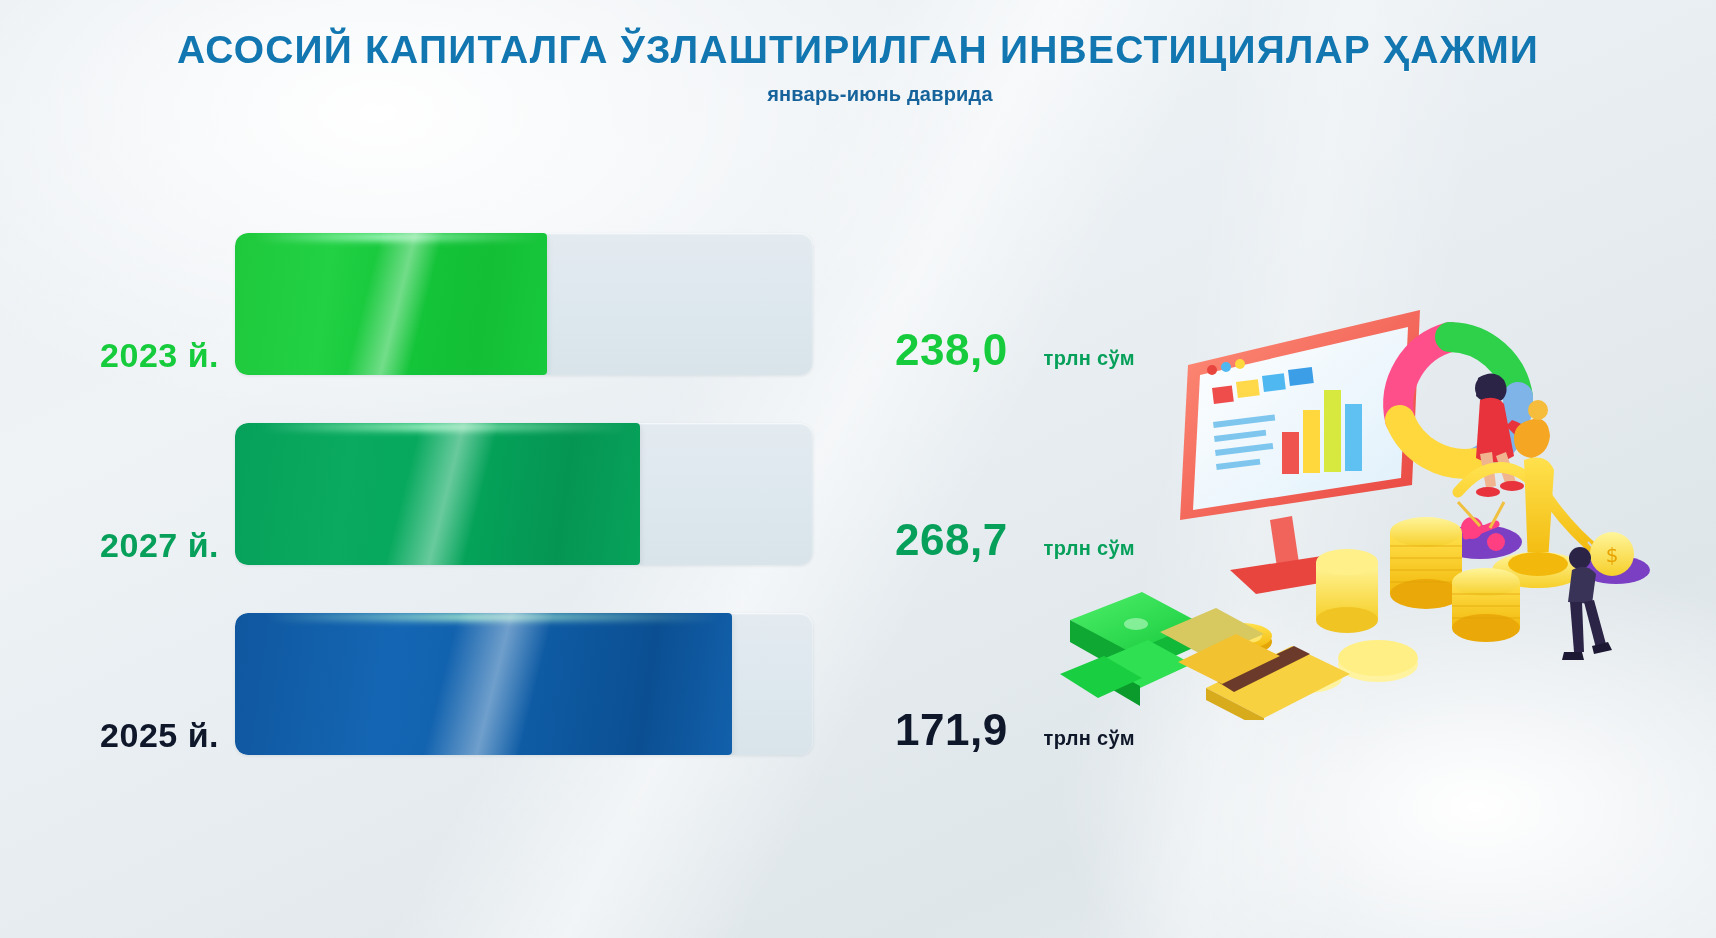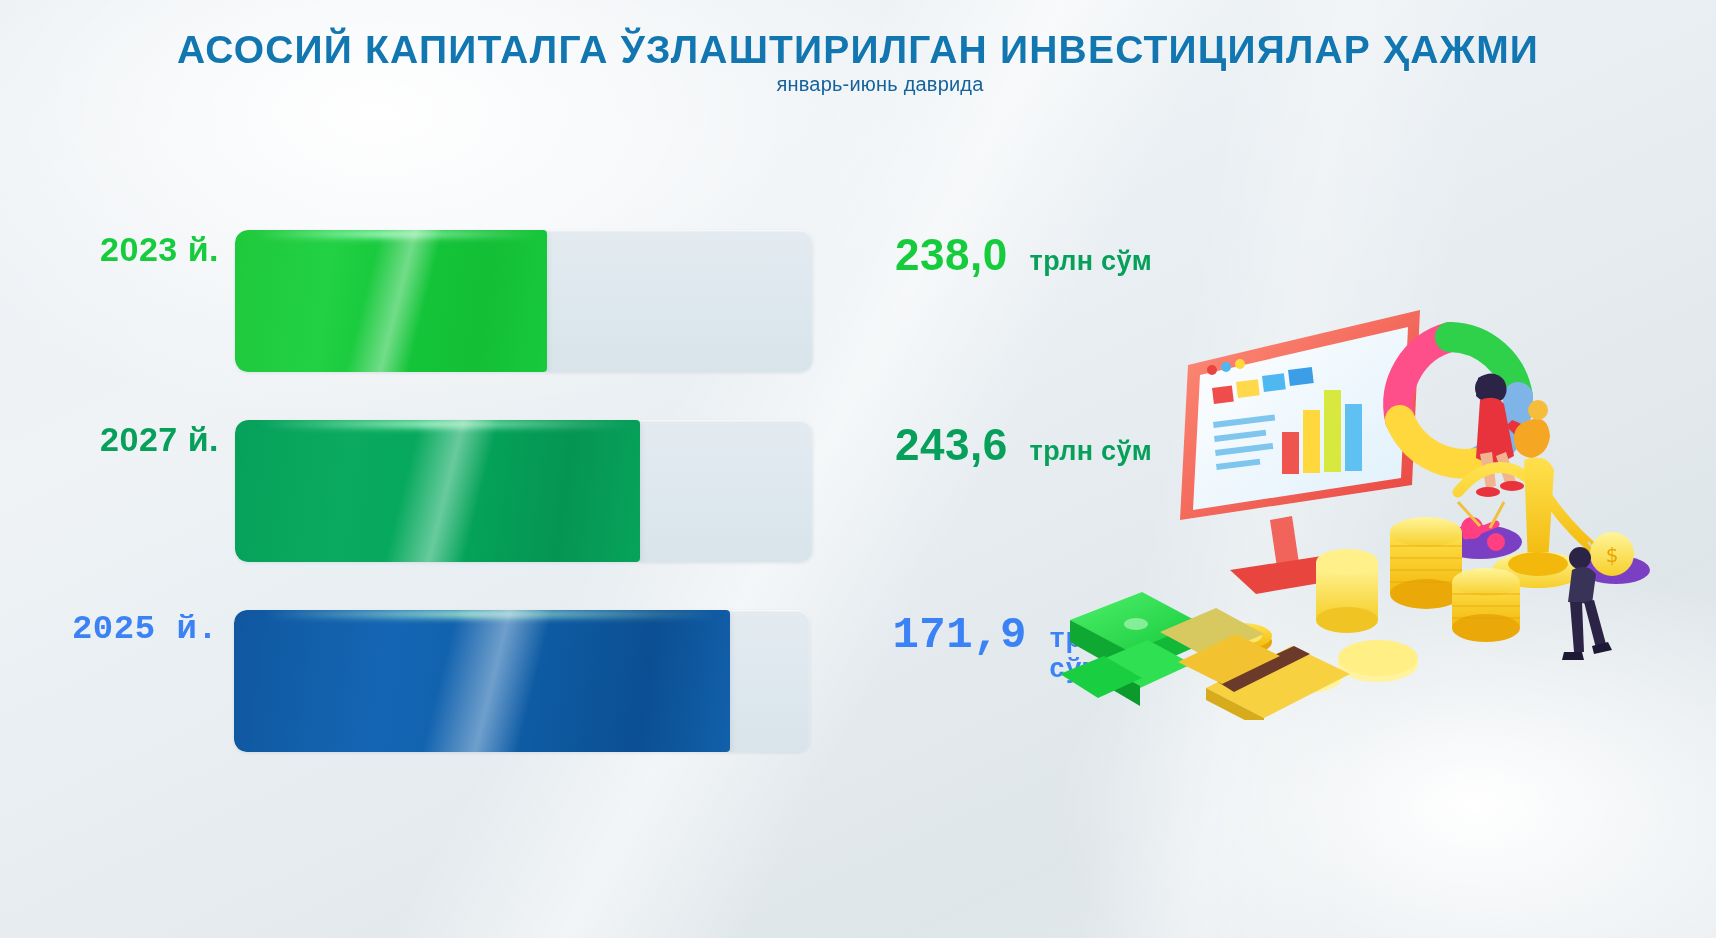--- a/index.html
+++ b/index.html
@@ -20,28 +20,28 @@
   }
 
   
   .header { position:absolute; left:0; right:0; top:28px; text-align:center; }
   .title {
     font-size:39px; font-weight:bold; letter-spacing:1.2px;
     color:#1277b0; white-space:nowrap;
     text-shadow:0 1px 0 rgba(255,255,255,.7);
   }
   .subtitle {
-    margin-top:1px; font-size:20px; font-weight:normal;
+    margin-top:11px; font-size:20px; font-weight:bold;
     color:#16639c; letter-spacing:.2px;padding-left:44px;
   }
 
   
   .chart { position:absolute; left:0; top:230px; width:1180px; }
   .row { position:relative; height:190px; }
-  .row-inner { position:absolute; left:0; right:0; top:0; height:145px; display:flex; align-items:flex-start; }
+  .row-inner { position:absolute; left:0; right:0; top:0; height:145px; display:flex; align-items:flex-end; }
 
   .ylabel {
     width:235px; text-align:right; padding-right:16px;
     font-size:34px; font-weight:bold; letter-spacing:.5px;
   }
   .track {
     position:relative; width:578px; height:142px; border-radius:13px;
     background:linear-gradient(180deg,#e3ebf0 0%, #dde7ee 55%, #d9e4ea 100%);
     box-shadow:inset 0 1px 2px rgba(255,255,255,.85), 0 1px 3px rgba(120,140,155,.18);
     overflow:hidden;
@@ -58,25 +58,25 @@
     content:""; position:absolute; left:6%; right:2%; top:0; height:8px;
     background:linear-gradient(90deg, rgba(255,255,255,0) 0%, rgba(190,255,215,.85) 45%, rgba(255,255,255,0) 100%);
     filter:blur(3px);
   }
   .f-2023 { background:linear-gradient(98deg,#1fc93c 0%, #22d144 30%, #14c63a 52%, #13bf35 78%, #18c93c 100%); }
   .f-2024 { background:linear-gradient(98deg,#06a05a 0%, #0aaa60 28%, #04a85c 50%, #059553 80%, #07a35b 100%); }
   .f-2025 { background:linear-gradient(98deg,#10579f 0%, #1466b4 32%, #0f5ea8 55%, #0b4f92 82%, #1260ab 100%); }
 
   .valwrap { display:flex; align-items:baseline; padding-left:82px; }
   .value { font-size:44px; font-weight:bold; letter-spacing:.5px; }
-  .unit { font-size:27px; font-weight:bold; margin-left:22px; letter-spacing:.3px; }
+  .unit { font-size:20px; font-weight:bold; margin-left:36px; letter-spacing:.3px; }
 
   .c-green  { color:#16cc3c; }
   .c-teal   { color:#07a05b; }
-  .c-blue   { color:#3b82f6;font-family:Liberation Mono, monospace; }
+  .c-blue   { color:#0f172a; }
 
   
   .illo { position:absolute; left:1060px; top:270px; width:600px; height:450px; }
   .illo svg { width:100%; height:100%; display:block; }
 </style>
 </head>
 <body>
 
 <div class="sheen"></div>
 
@@ -100,21 +100,21 @@
     </div>
   </div>
 
   <div class="row">
     <div class="row-inner">
       <div class="ylabel c-teal">2027 й.</div>
       <div class="track">
         <div class="fill f-2024" id="fill1" style="width: 70%;"></div>
       </div>
       <div class="valwrap">
-        <span class="value c-teal">243,6</span>
+        <span class="value c-teal">268,7</span>
         <span class="unit c-teal">трлн сўм</span>
       </div>
     </div>
   </div>
 
   <div class="row">
     <div class="row-inner">
       <div class="ylabel c-blue">2025 й.</div>
       <div class="track">
         <div class="fill f-2025" id="fill2" style="width: 86%;"></div>

